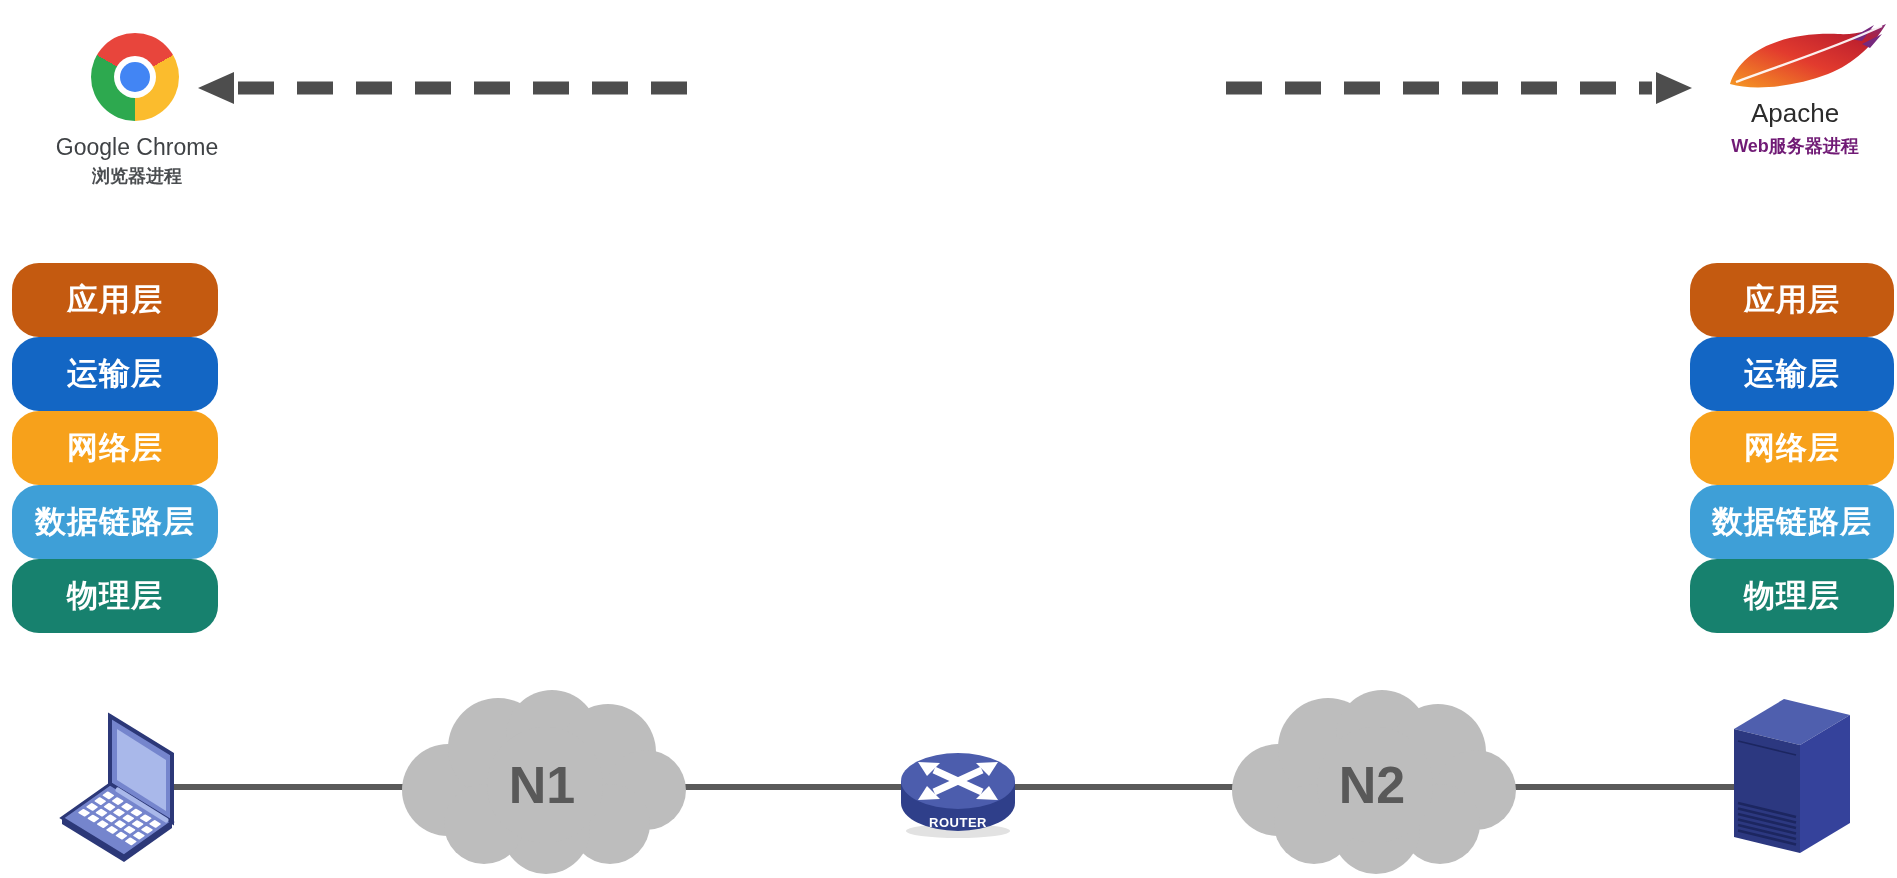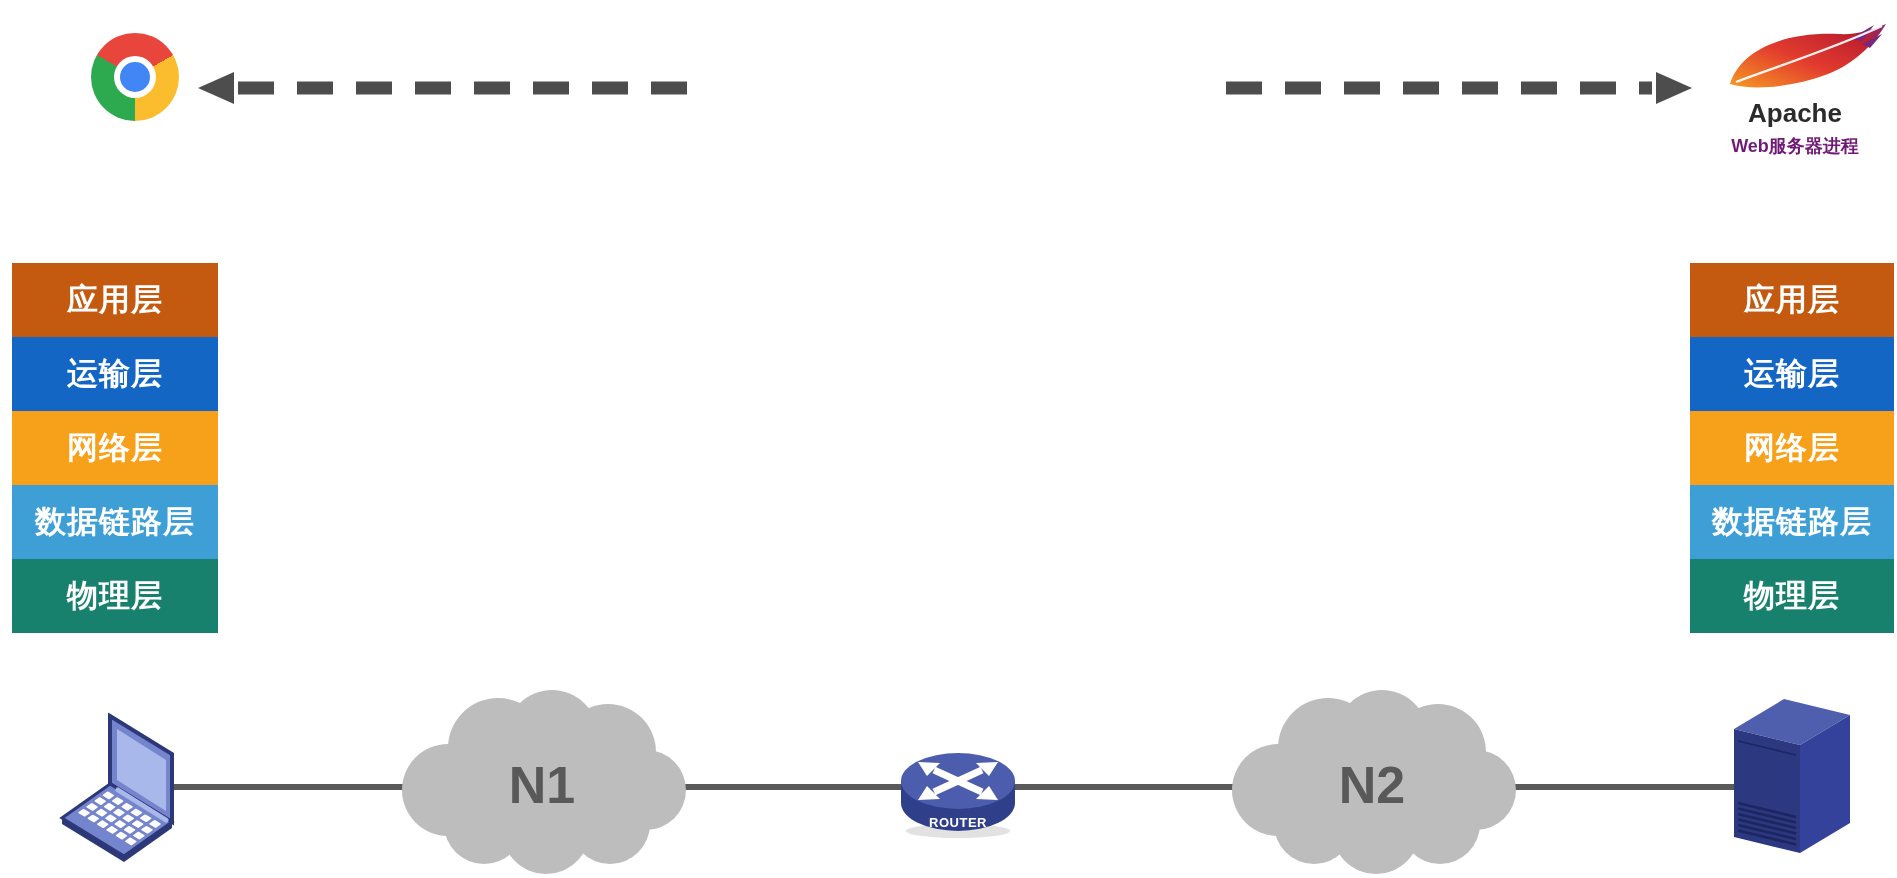--- a/index.html
+++ b/index.html
@@ -14,61 +14,65 @@
   }
   .chrome-icon::before{
     content:"";position:absolute;left:50%;top:50%;width:42px;height:42px;margin:-21px 0 0 -21px;
     background:#fff;border-radius:50%;
   }
   .chrome-icon::after{
     content:"";position:absolute;left:50%;top:50%;width:30px;height:30px;margin:-15px 0 0 -15px;
     background:#4285f4;border-radius:50%;
   }
   .endpoint-label{position:absolute;text-align:center;color:#3f4245;}
-  .endpoint-label .name{font-size:23px;font-weight:bold;line-height:26px;}
+  .endpoint-label .name{font-size:23px;font-weight:normal;line-height:26px;}
   .endpoint-label .sub{font-size:18px;font-weight:bold;color:#4a4d50;margin-top:4px;}
   .chrome-label{left:27px;top:134px;width:220px;}
   .apache-label{left:1700px;top:100px;width:190px;}
   .apache-label .name{font-size:26px;color:#2b2b2b;}
   .apache-label .sub{font-size:18px;color:#701a75;margin-top:8px;}
   .comm-title{
     position:absolute;left:690px;top:62px;width:524px;text-align:center;
     font-size:43px;font-weight:bold;color:#4a4a4a;white-space:nowrap;
   }
   .arrow-svg{position:absolute;}
   .arrow-left{left:198px;top:72px;}
   .arrow-right{left:1226px;top:72px;}
   .arrow-stroke{stroke:#4d4d4d;stroke-width:13;}
   .arrow-fill{fill:#4d4d4d;}
   
   .stack{position:absolute;top:263px;}
   .stack-left{left:12px;width:206px;}
   .stack-right{left:1690px;width:204px;}
   .band{
     height:74px;display:flex;align-items:center;justify-content:center;
-    color:#ffffff;font-size:31px;font-weight:bold;letter-spacing:1px;
+    color:#ffffff;font-size:31px;font-weight:bold;letter-spacing:1px;border-radius:27px;
   }
   
   .net-link{position:absolute;left:140px;top:784px;width:1594px;height:6px;background:#5a5a5a;}
   .net-svg{position:absolute;}
   .laptop-svg{left:48px;top:710px;}
   .cloud1-svg{left:390px;top:690px;}
   .cloud2-svg{left:1220px;top:690px;}
   .router-svg{left:896px;top:745px;}
   .server-svg{left:1720px;top:683px;}
   .cloud-shape{fill:#bdbdbd;}
   .cloud-text{font-size:52px;font-weight:bold;fill:#595959;font-family:"Liberation Sans","DejaVu Sans",sans-serif;}
   .router-text{font-size:13px;font-weight:bold;fill:#ffffff;font-family:"Liberation Sans","DejaVu Sans",sans-serif;letter-spacing:.5px;}
 </style>
 </head>
 <body>
 
 <div class="canvas">
 
   <div class="chrome-icon"></div>
+  <div class="endpoint-label chrome-label">
+    <div class="name">Google Chrome</div>
+    <div class="sub">浏览器进程</div>
+  </div>
 
   <svg class="arrow-svg arrow-left" width="492" height="32" viewBox="0 0 492 32">
     <polygon class="arrow-fill" points="0,16 36,0 36,32"></polygon>
     <line class="arrow-stroke" x1="40" y1="16" x2="492" y2="16" stroke-dasharray="36 23"></line>
   </svg>
 
 
   <svg class="arrow-svg arrow-right" width="466" height="32" viewBox="0 0 466 32">
     <line class="arrow-stroke" x1="0" y1="16" x2="426" y2="16" stroke-dasharray="36 23"></line>
     <polygon class="arrow-fill" points="466,16 430,0 430,32"></polygon>

